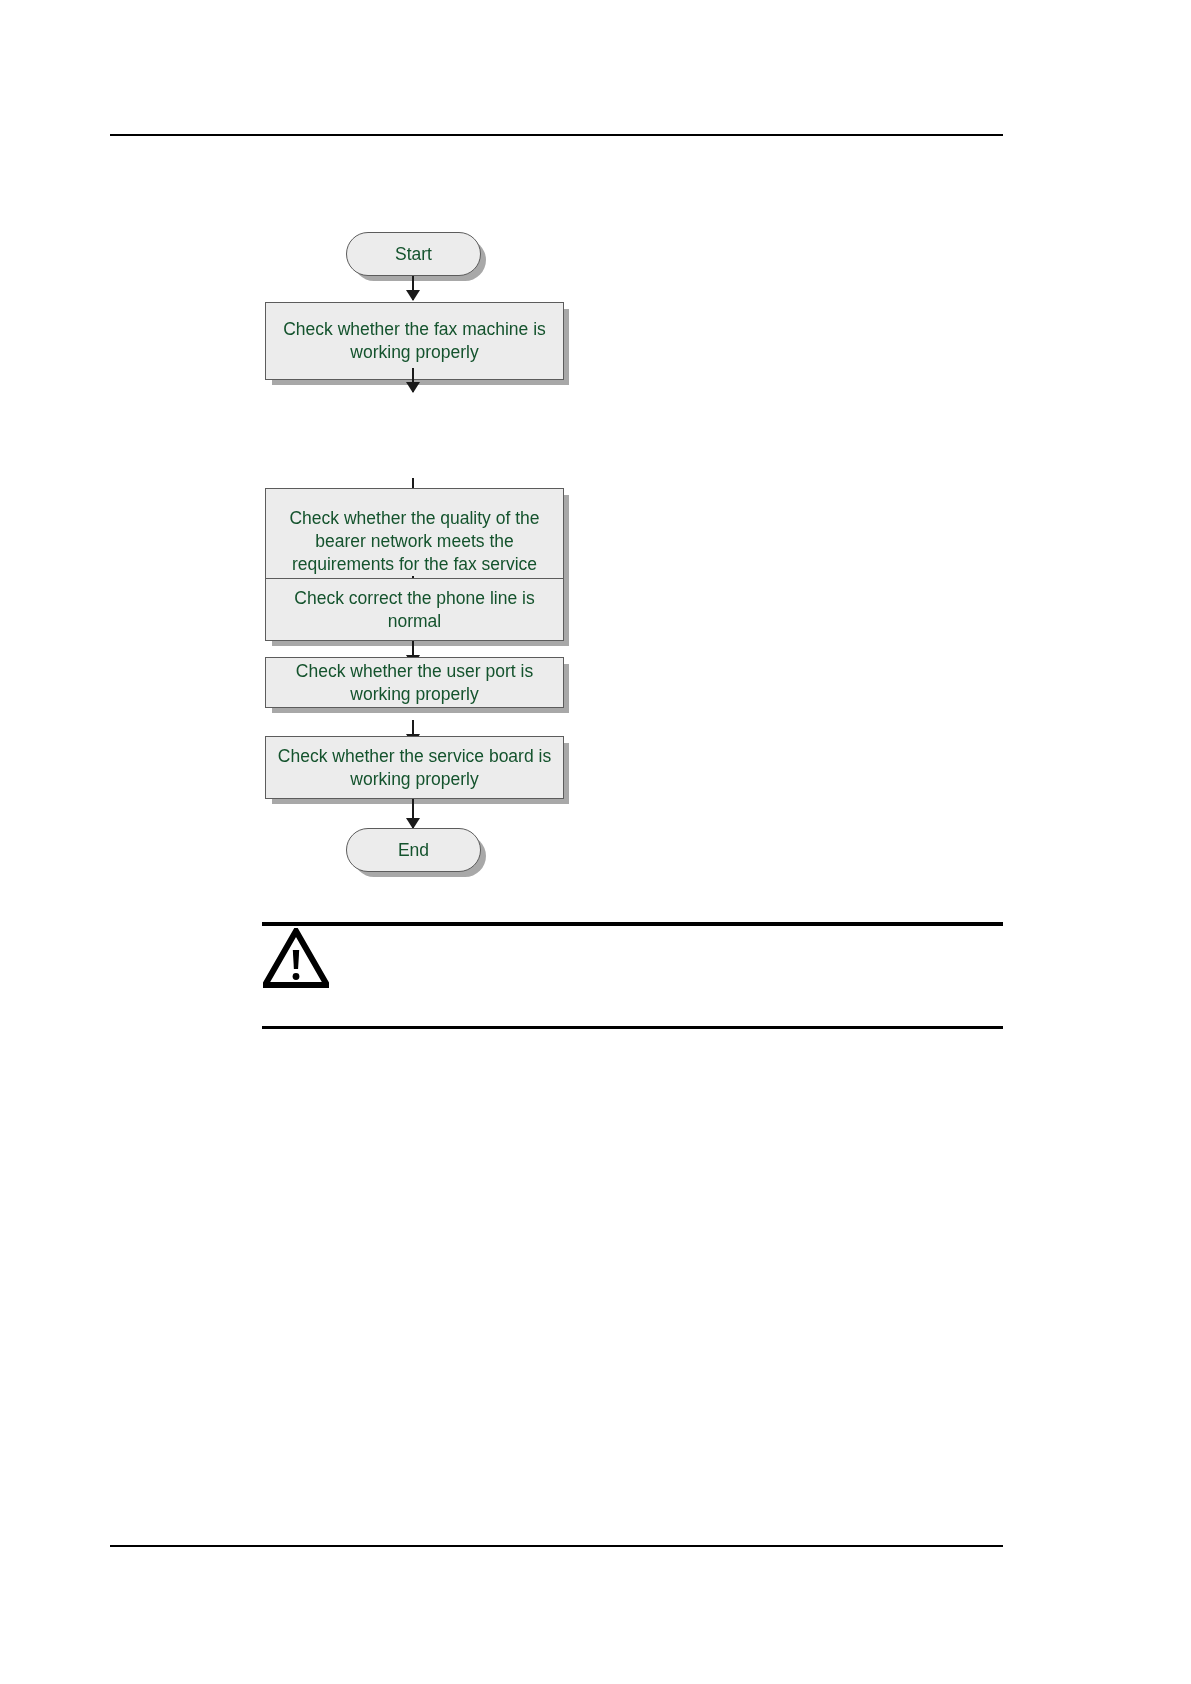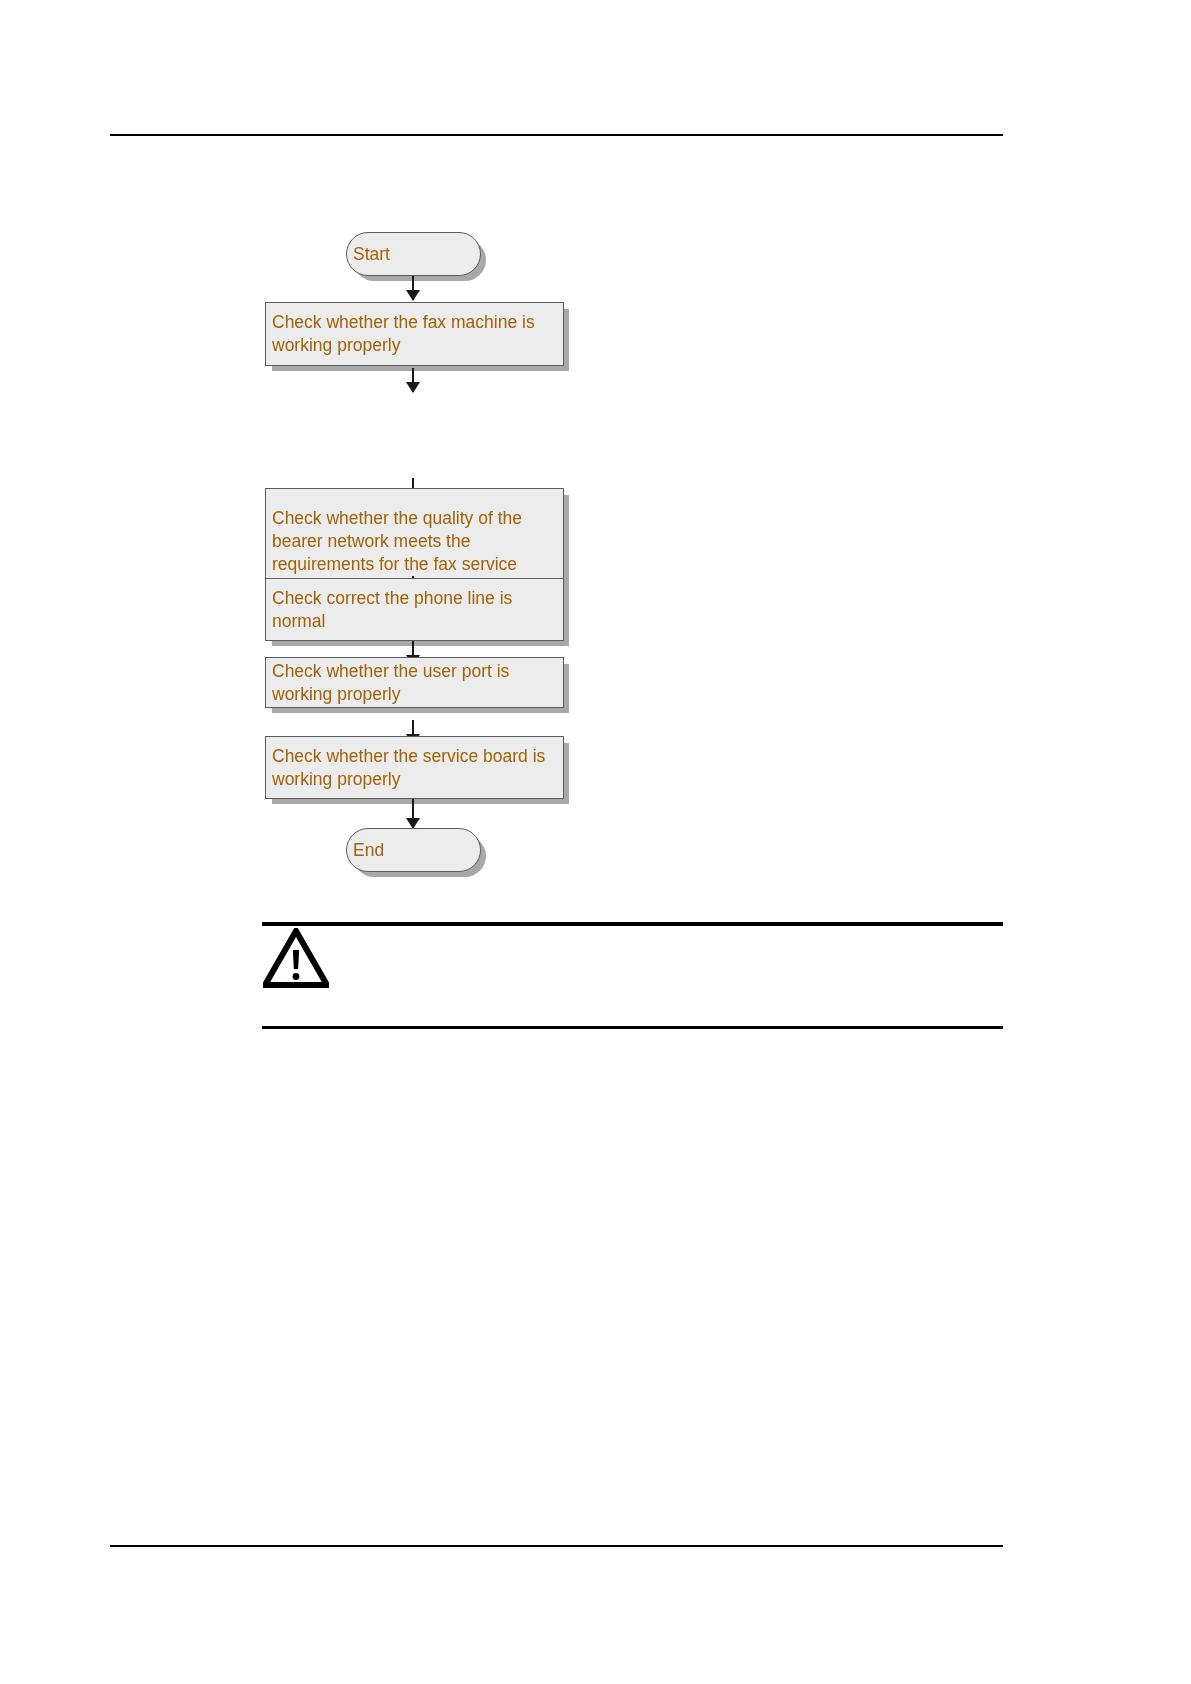--- a/index.html
+++ b/index.html
@@ -45,24 +45,24 @@
     top: 232px;
     width: 320px;
     height: 640px;
   }
 
   .node {
     position: absolute;
     box-sizing: border-box;
     background: #ececec;
     border: 1.6px solid #5c5c5c;
-    color: #a16207;
+    color: #14532d;
     font-size: 17.5px;
     line-height: 23px;
-    text-align: left;
+    text-align: center;
     display: flex;
     align-items: center;
     justify-content: center;
     padding: 3px 6px;
     box-shadow: 6px 6px 0 -1px #a8a8a8;
   }
 
   .node.terminator {
     border-radius: 24px;
     box-shadow: 6px 6px 0 -1px #a8a8a8;
@@ -138,21 +138,21 @@
   <div class="header-rule"></div>
 
   <div class="flowchart">
 
     <div class="node terminator term" style="top:0px;">
       <span class="node-text">Start</span>
     </div>
 
     <div class="arrow" style="top:44px; height:24px;"></div>
 
-    <div class="node box" style="top:70px; height:64px;">
+    <div class="node box" style="top:70px; height:78px;">
       <span class="node-text">Check whether the fax machine is
 working properly</span>
     </div>
 
     <div class="arrow" style="top:136px; height:24px;"></div>
 
 
     <div class="arrow" style="top:246px; height:24px;"></div>
 
     <div class="node box" style="top:256px; height:107px;">

